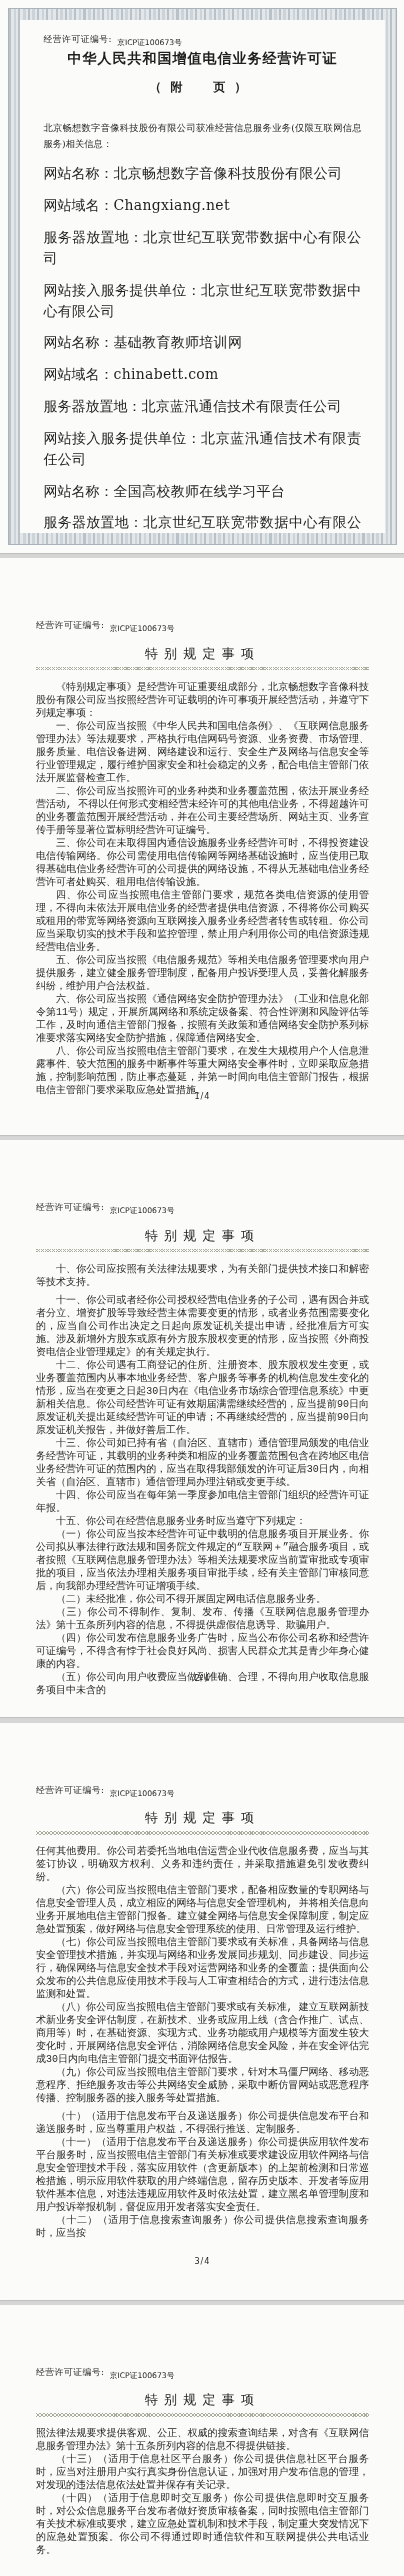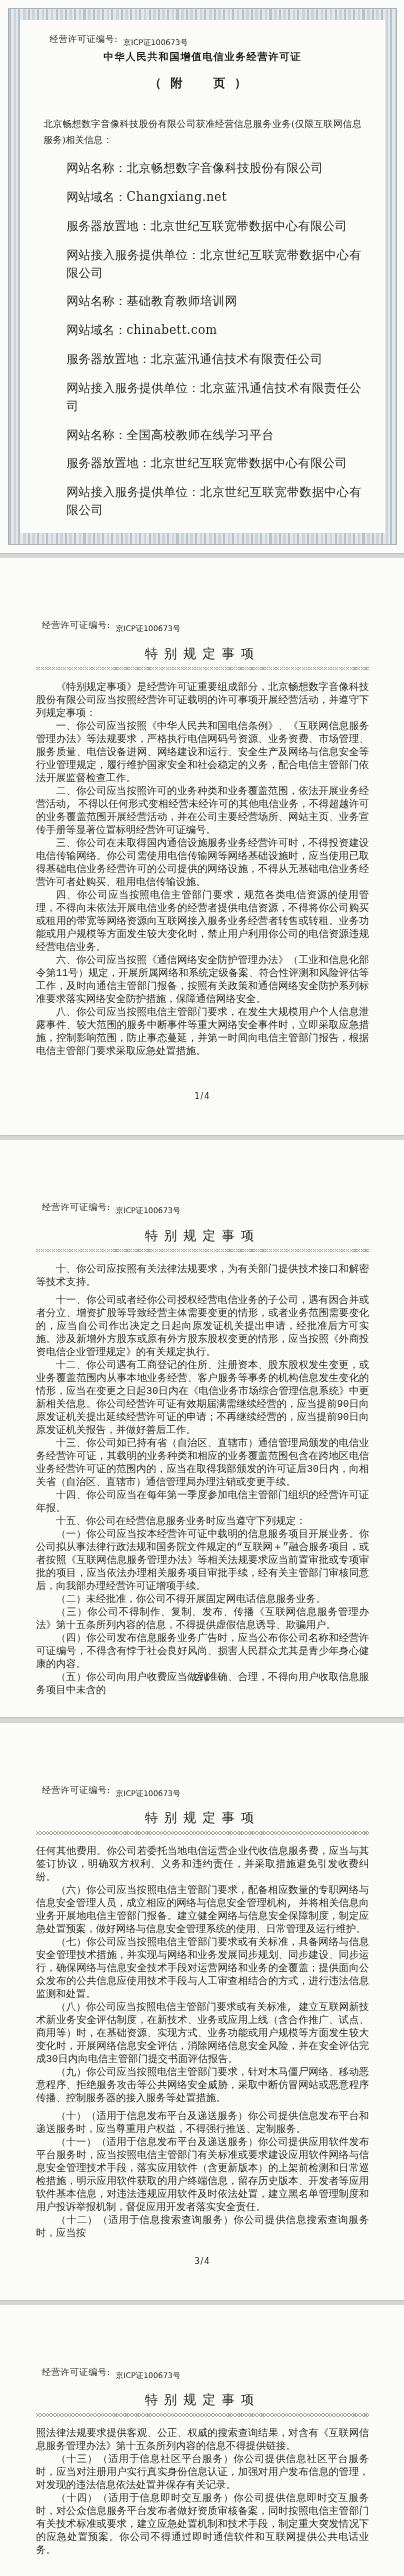--- a/index.html
+++ b/index.html
@@ -5,26 +5,26 @@
   html,body{margin:0;padding:0;background:#d6d6d6;}
   .canvas{width:405px;margin:0 auto;background:#d6d6d6;font-family:"DejaVu Serif","Liberation Serif",serif;color:#1f1f1f;}
   .sheet{background:#fbfbfa;margin:0 0 5.2px 0;position:relative;box-shadow:0 0.5px 1.5px rgba(0,0,0,.28);box-sizing:border-box;}
   
   .sheet1{height:553px;padding:8.2px;}
   .frame{height:100%;box-sizing:border-box;padding:11.3px;
     background:
       repeating-linear-gradient(90deg,#b9c2c9 0 2.1px,#e3e7ea 2.1px 4.6px,#ccd3d9 4.6px 7.2px,#e3e7ea 7.2px 9.3px);
     border:0.5px solid #aab3ba;}
   .frame-inner{background:#fbfbfa;height:100%;box-sizing:border-box;padding:13.4px 23px;overflow:hidden;}
-  .lic-no{font-size:8.8px;letter-spacing:0.5px;margin-left:6px;}
+  .lic-no{font-size:8.8px;letter-spacing:0.5px;}
   .lic-no .num{font-size:7.7px;font-family:"DejaVu Sans","Liberation Sans",sans-serif;position:relative;top:3.1px;margin-left:5.2px;letter-spacing:0;}
-  .annex-title{text-align:center;font-size:10px;font-weight:bold;letter-spacing:1px;margin:4.1px 0 2.1px;}
+  .annex-title{text-align:center;font-size:14px;font-weight:bold;letter-spacing:1px;margin:4.1px 0 2.1px;}
   .annex-sub{text-align:center;font-size:12px;font-weight:bold;letter-spacing:9.3px;margin:11px 0 24px;}
   .annex-intro{font-size:9.3px;line-height:1.75;text-align:justify;margin-bottom:5.2px;}
-  .w-row{font-size:12px;line-height:1.5;margin-top:10.8px;text-align:justify;margin-left:23px;}
+  .w-row{font-size:14px;line-height:1.5;margin-top:10.8px;text-align:justify;}
   .w-row .val{letter-spacing:0.3px;}
   
   .sheetP{height:577px;padding:62px 36px 0 36px;}
   .sp-title{text-align:center;font-size:13px;font-weight:normal;letter-spacing:6.2px;margin:12.4px 0 4.1px;}
   .zigzag{height:3.6px;margin:0 0 10.3px 0;opacity:.75;
     background:repeating-linear-gradient(135deg,#8e937f 0 0.8px,transparent 0.8px 2.6px),
                repeating-linear-gradient(45deg,#8e937f 0 0.8px,transparent 0.8px 2.6px);}
   .para{font-size:10px;line-height:1.3;text-align:justify;text-indent:2em;margin:0;font-family:Liberation Mono, monospace;}
   .para.cont{text-indent:0;}
   .para.gap{margin-top:5.2px;}
@@ -63,21 +63,22 @@
   <div class="sheet sheetP">
     <div class="lic-no">
       <span>经营许可证编号:</span><span class="num">京ICP证100673号</span>
     </div>
     <div class="sp-title">特别规定事项</div>
     <div class="zigzag"></div>
     <p class="para">《特别规定事项》是经营许可证重要组成部分，北京畅想数字音像科技股份有限公司应当按照经营许可证载明的许可事项开展经营活动，并遵守下列规定事项：</p>
     <p class="para">一、你公司应当按照《中华人民共和国电信条例》、《互联网信息服务管理办法》等法规要求，严格执行电信网码号资源、业务资费、市场管理、服务质量、电信设备进网、网络建设和运行、安全生产及网络与信息安全等行业管理规定，履行维护国家安全和社会稳定的义务，配合电信主管部门依法开展监督检查工作。</p>
     <p class="para">二、你公司应当按照许可的业务种类和业务覆盖范围，依法开展业务经营活动, 不得以任何形式变相经营未经许可的其他电信业务，不得超越许可的业务覆盖范围开展经营活动，并在公司主要经营场所、网站主页、业务宣传手册等显著位置标明经营许可证编号。</p>
     <p class="para">三、你公司在未取得国内通信设施服务业务经营许可时，不得投资建设电信传输网络。你公司需使用电信传输网等网络基础设施时，应当使用已取得基础电信业务经营许可的公司提供的网络设施，不得从无基础电信业务经营许可者处购买、租用电信传输设施。</p>
-    <p class="para">四、你公司应当按照电信主管部门要求，规范各类电信资源的使用管理，不得向未依法开展电信业务的经营者提供电信资源，不得将你公司购买或租用的带宽等网络资源向互联网接入服务业务经营者转售或转租。业务功能或用户规模等方面发生较大变化时，禁止用户利用你公司的电信资源违规经营电信业务。</p>
+    <p class="para">四、你公司应当按照电信主管部门要求，规范各类电信资源的使用管理，不得向未依法开展电信业务的经营者提供电信资源，不得将你公司购买或租用的带宽等网络资源向互联网接入服务业务经营者转售或转租。你公司应当采取切实的技术手段和监控管理，禁止用户利用你公司的电信资源违规经营电信业务。</p>
+    <p class="para">五、你公司应当按照《电信服务规范》等相关电信服务管理要求向用户提供服务，建立健全服务管理制度，配备用户投诉受理人员，妥善化解服务纠纷，维护用户合法权益。</p>
     <p class="para">六、你公司应当按照《通信网络安全防护管理办法》（工业和信息化部令第11号）规定，开展所属网络和系统定级备案、符合性评测和风险评估等工作，及时向通信主管部门报备，按照有关政策和通信网络安全防护系列标准要求落实网络安全防护措施，保障通信网络安全。</p>
     <p class="para">八、你公司应当按照电信主管部门要求，在发生大规模用户个人信息泄露事件、较大范围的服务中断事件等重大网络安全事件时，立即采取应急措施，控制影响范围，防止事态蔓延，并第一时间向电信主管部门报告，根据电信主管部门要求采取应急处置措施。</p>
     <div class="pageno">1/4</div>
   </div>
 
   <div class="sheet sheetP">
     <div class="lic-no">
       <span>经营许可证编号:</span><span class="num">京ICP证100673号</span>
     </div>
     <div class="sp-title">特别规定事项</div>

